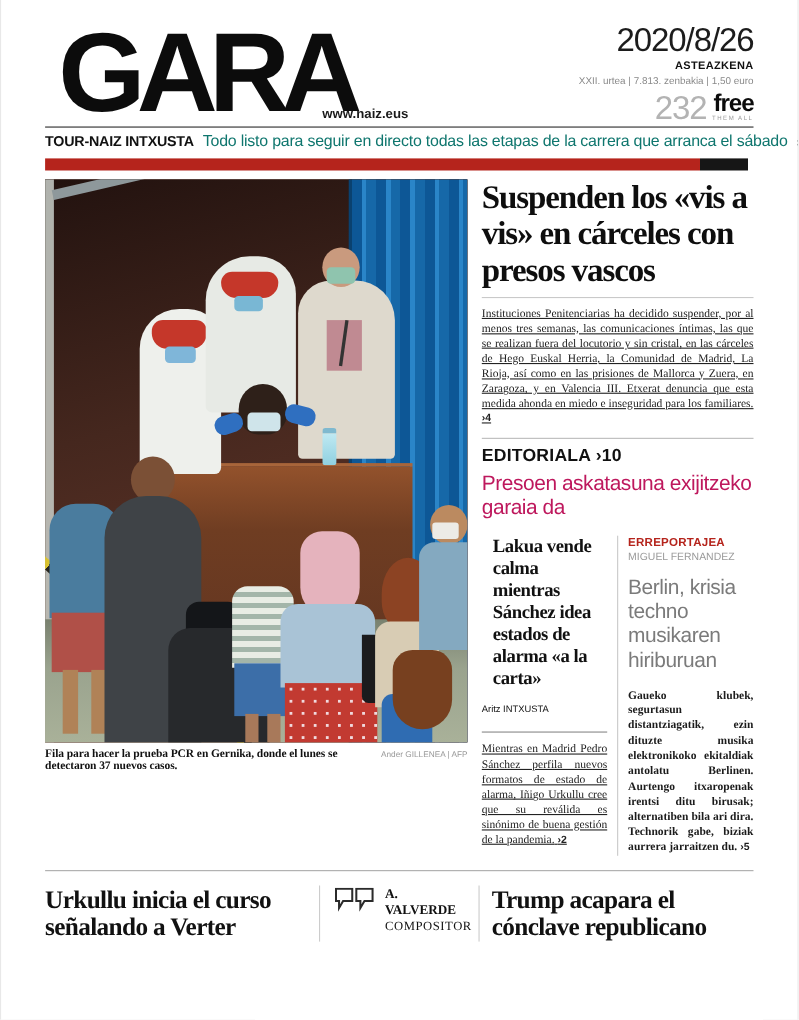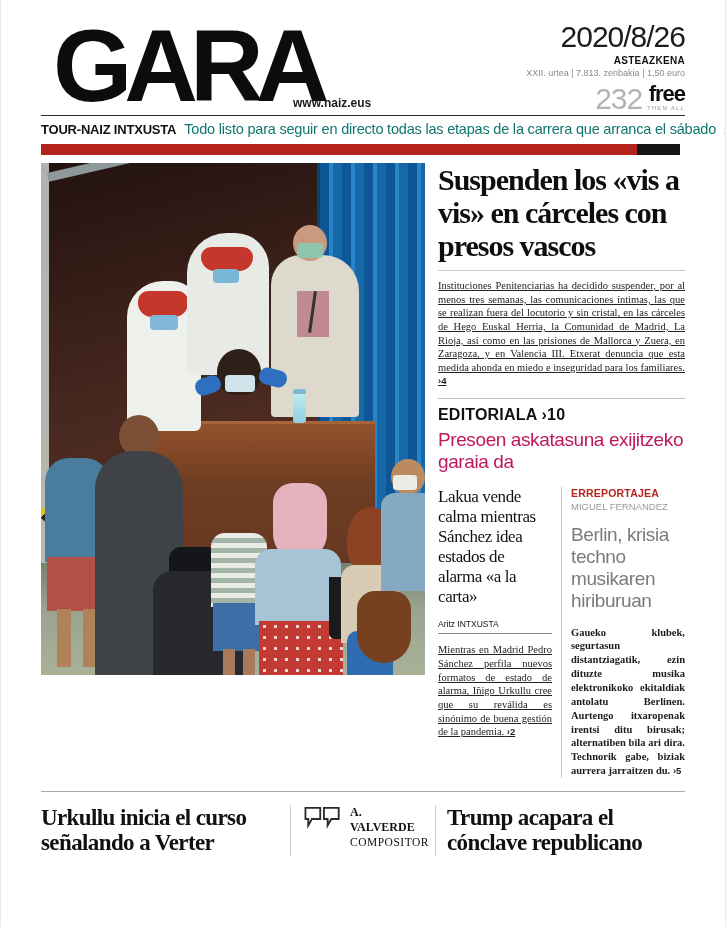--- a/index.html
+++ b/index.html
@@ -102,23 +102,23 @@
   .lead-body, .sub-body { font-family:"Liberation Serif", serif; font-size:10.5px; line-height:1.3;
               text-align:justify; color:#222;text-decoration:underline; }
   .pref { font-weight:800; font-family:"Liberation Sans", sans-serif; font-size:9.5px; white-space:nowrap; }
   .ed-block { border-top:1px solid #bbb; margin-top:10px; padding-top:7px; }
   .ed-kicker { font-size:16px; font-weight:800; letter-spacing:0.2px; }
   .ed-hl { font-size:19px; color:#be185d; margin-top:5px; letter-spacing:-0.4px; }
   .subcols { display:flex; margin-top:14px; }
   .subcol-l { width:114px; flex:none; }
   .subdiv { width:1px; background:#c9c9c9; margin:0 9px; }
   .subcol-r { flex:1; min-width:0; }
-  .lakua-hl { font-family:"Liberation Serif", serif; font-weight:400; font-size:17px;
-              line-height:1.18; letter-spacing:-0.4px; }
-  .byline { font-size:8.5px; margin-top:12px; padding-bottom:4px; border-bottom:1px solid #888; }
+  .lakua-hl { font-family:"Liberation Serif", serif; font-weight:700; font-size:17px;
+              line-height:1.18; letter-spacing:-0.4px;margin-left:10px; }
+  .byline { font-size:8.5px; margin-top:12px; padding-bottom:16px; border-bottom:1px solid #888; }
   .subcol-l .sub-body { margin-top:9px; }
   .rep-kicker { font-size:10.5px; font-weight:800; color:#b5241c; letter-spacing:0.2px; }
   .rep-author { font-size:9.5px; color:#9a9a9a; margin-top:2px; }
   .berlin-hl { font-size:19px; color:#7b7b7b; line-height:1.15; margin-top:12px; letter-spacing:-0.4px; }
   .berlin-body { font-family:"Liberation Serif", serif; font-size:10.5px; line-height:1.32;
                  text-align:justify; font-weight:700; color:#1c1c1c; margin-top:14px; }
 
   
   .bottom { margin-top:13px; border-top:1px solid #aaa; padding-top:13px; display:flex; }
   .bcol1, .bcol3 { width:238px; flex:none; }
@@ -203,20 +203,24 @@
         <div class="ph ph-figE-skirt"></div>
         <div class="ph ph-figE-tote"></div>
         <div class="ph ph-figF-hair"></div>
         <div class="ph ph-figF-top"></div>
         <div class="ph ph-figG-head"></div>
         <div class="ph ph-figG-mask"></div>
         <div class="ph ph-figG-shirt"></div>
         <div class="ph ph-figH-dress"></div>
         <div class="ph ph-figH-hair"></div>
       </div>
+      <div class="caption-row">
+        <span class="caption">Fila para hacer la prueba PCR en Gernika, donde el lunes se detectaron 37 nuevos casos.</span>
+        <span class="credit">Ander GILLENEA | AFP</span>
+      </div>
     </div>
 
     <div class="lead-col">
       <h2 class="lead-hl">Suspenden los «vis a vis» en cárceles con presos vascos</h2>
       <hr class="thinrule">
       <p class="lead-body"><span>Instituciones Penitenciarias ha decidido suspender, por al menos tres semanas, las comunicaciones íntimas, las que se realizan fuera del locutorio y sin cristal, en las cárceles de Hego Euskal Herria, la Comunidad de Madrid, La Rioja, así como en las prisiones de Mallorca y Zuera, en Zaragoza, y en Valencia III. Etxerat denuncia que esta medida ahonda en miedo e inseguridad para los familiares.</span> <span class="pref">›4</span></p>
 
       <div class="ed-block">
         <div class="ed-kicker">EDITORIALA ›10</div>
         <div class="ed-hl">Presoen askatasuna exijitzeko garaia da</div>

